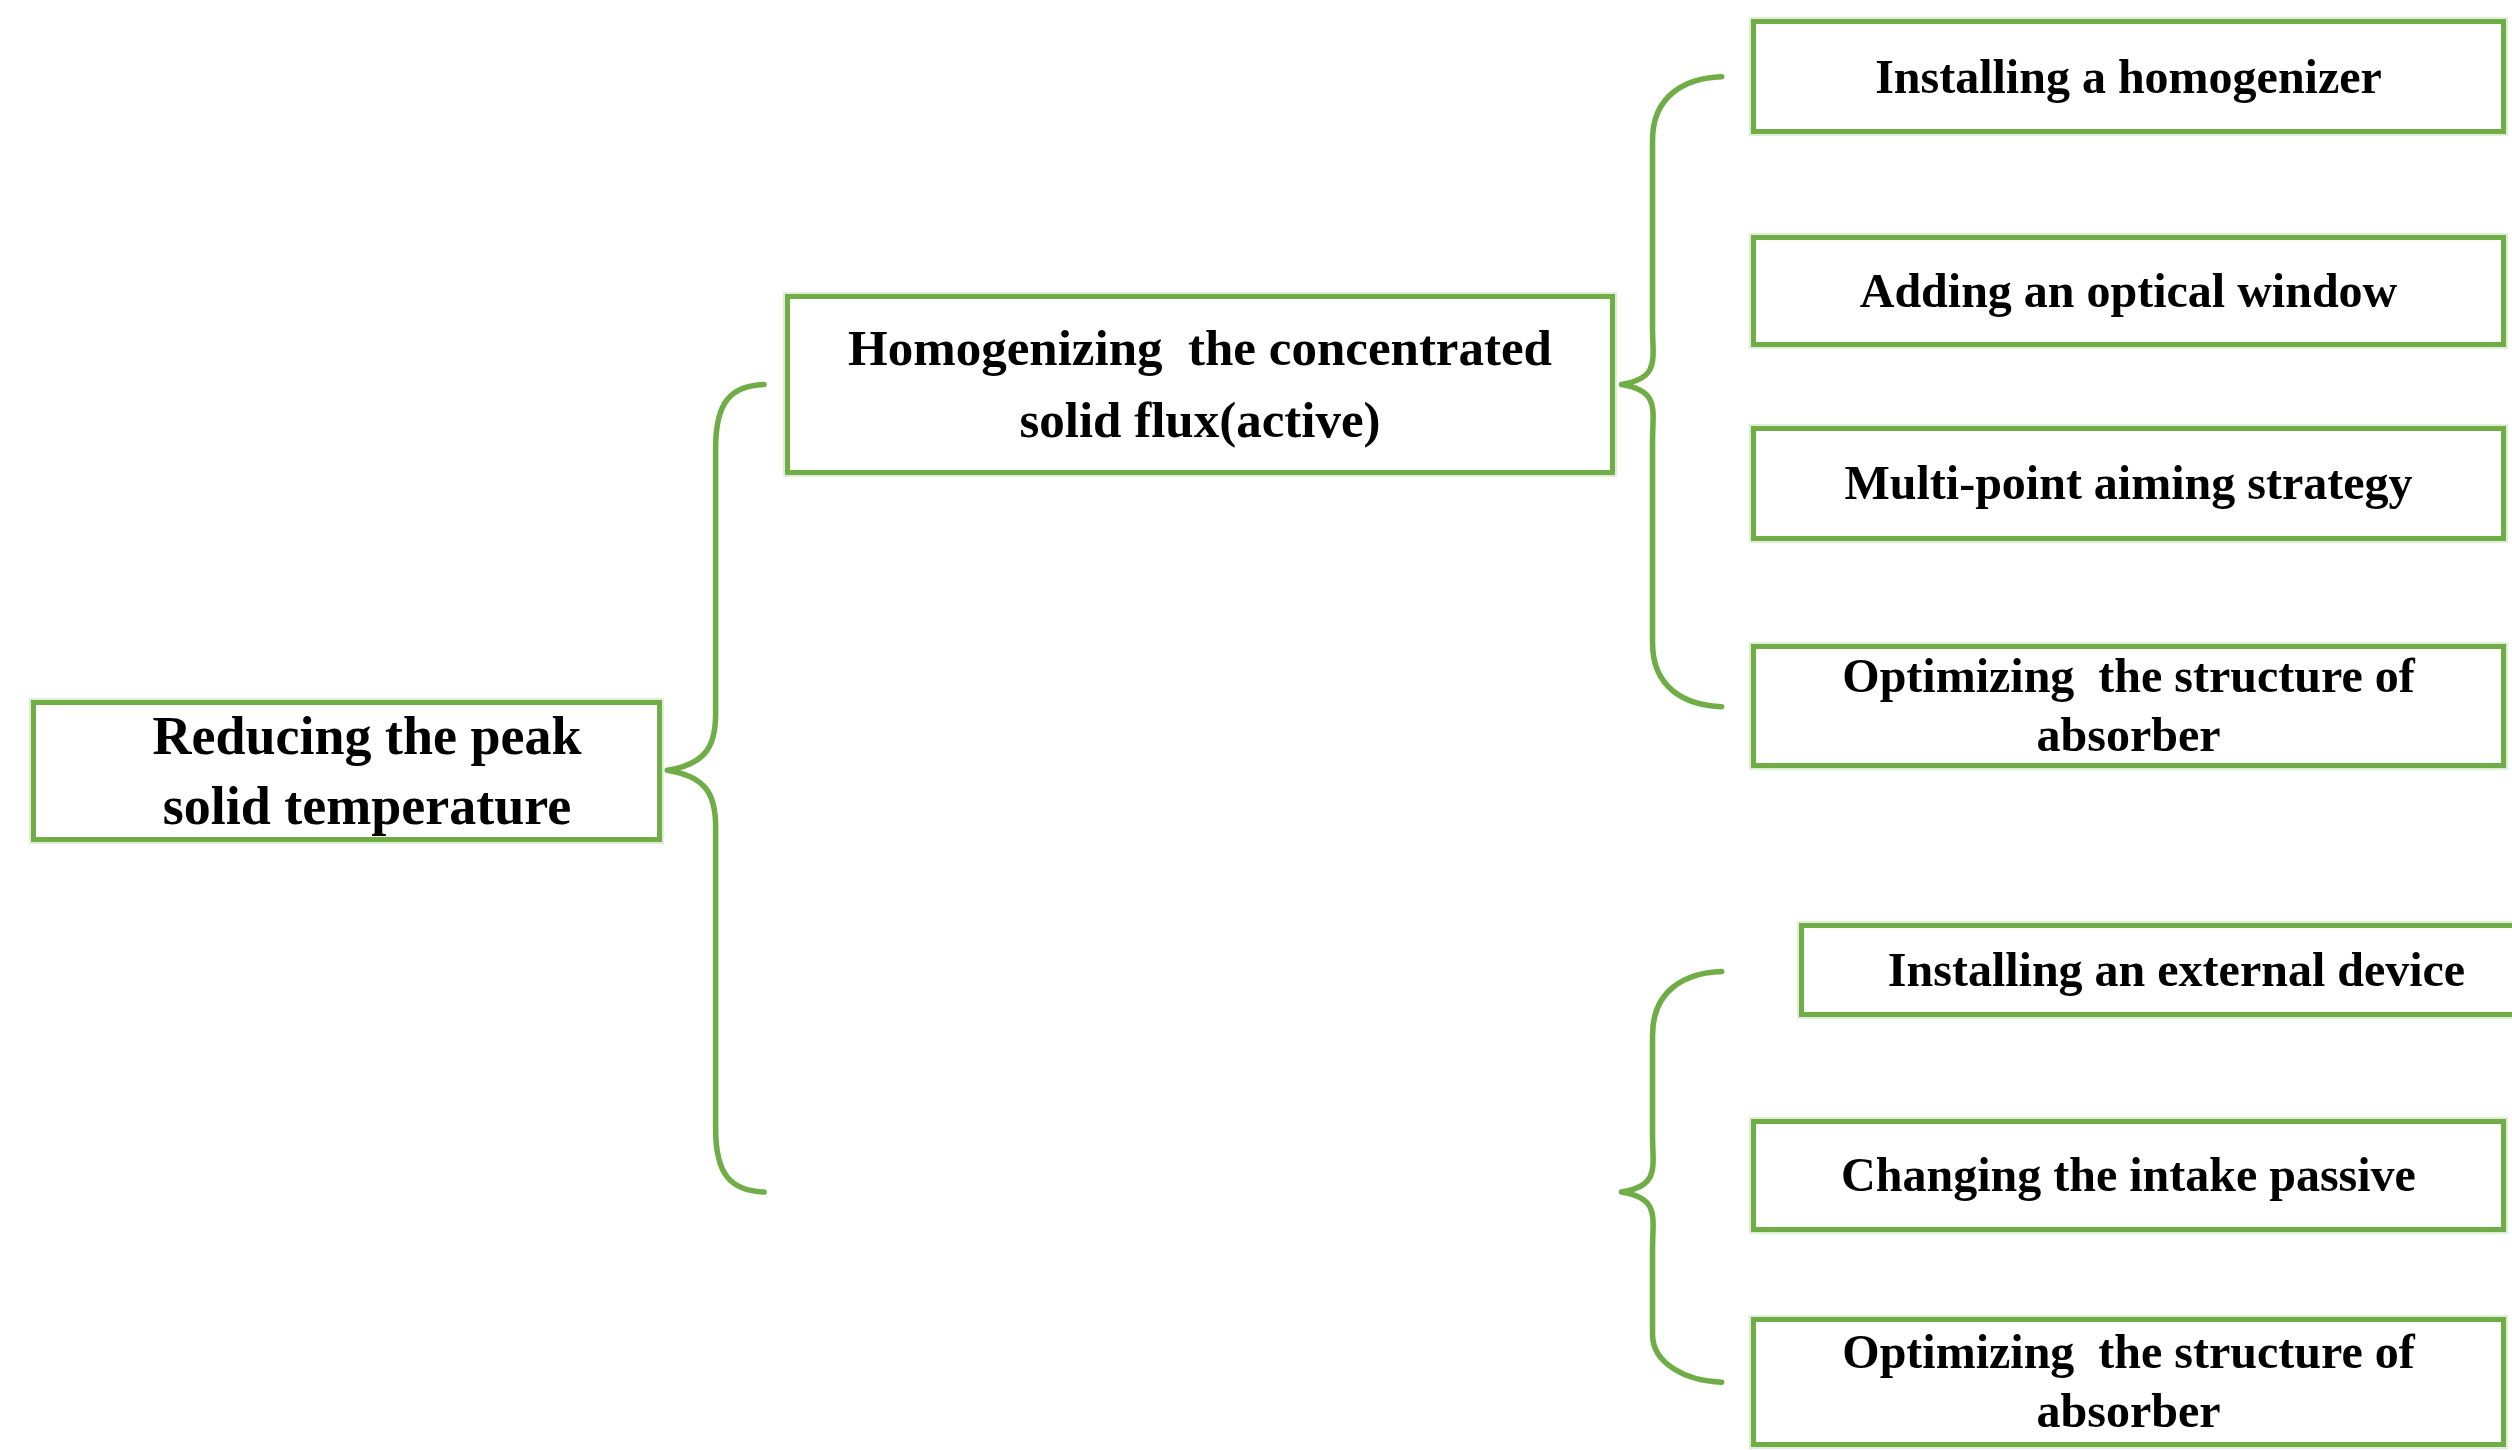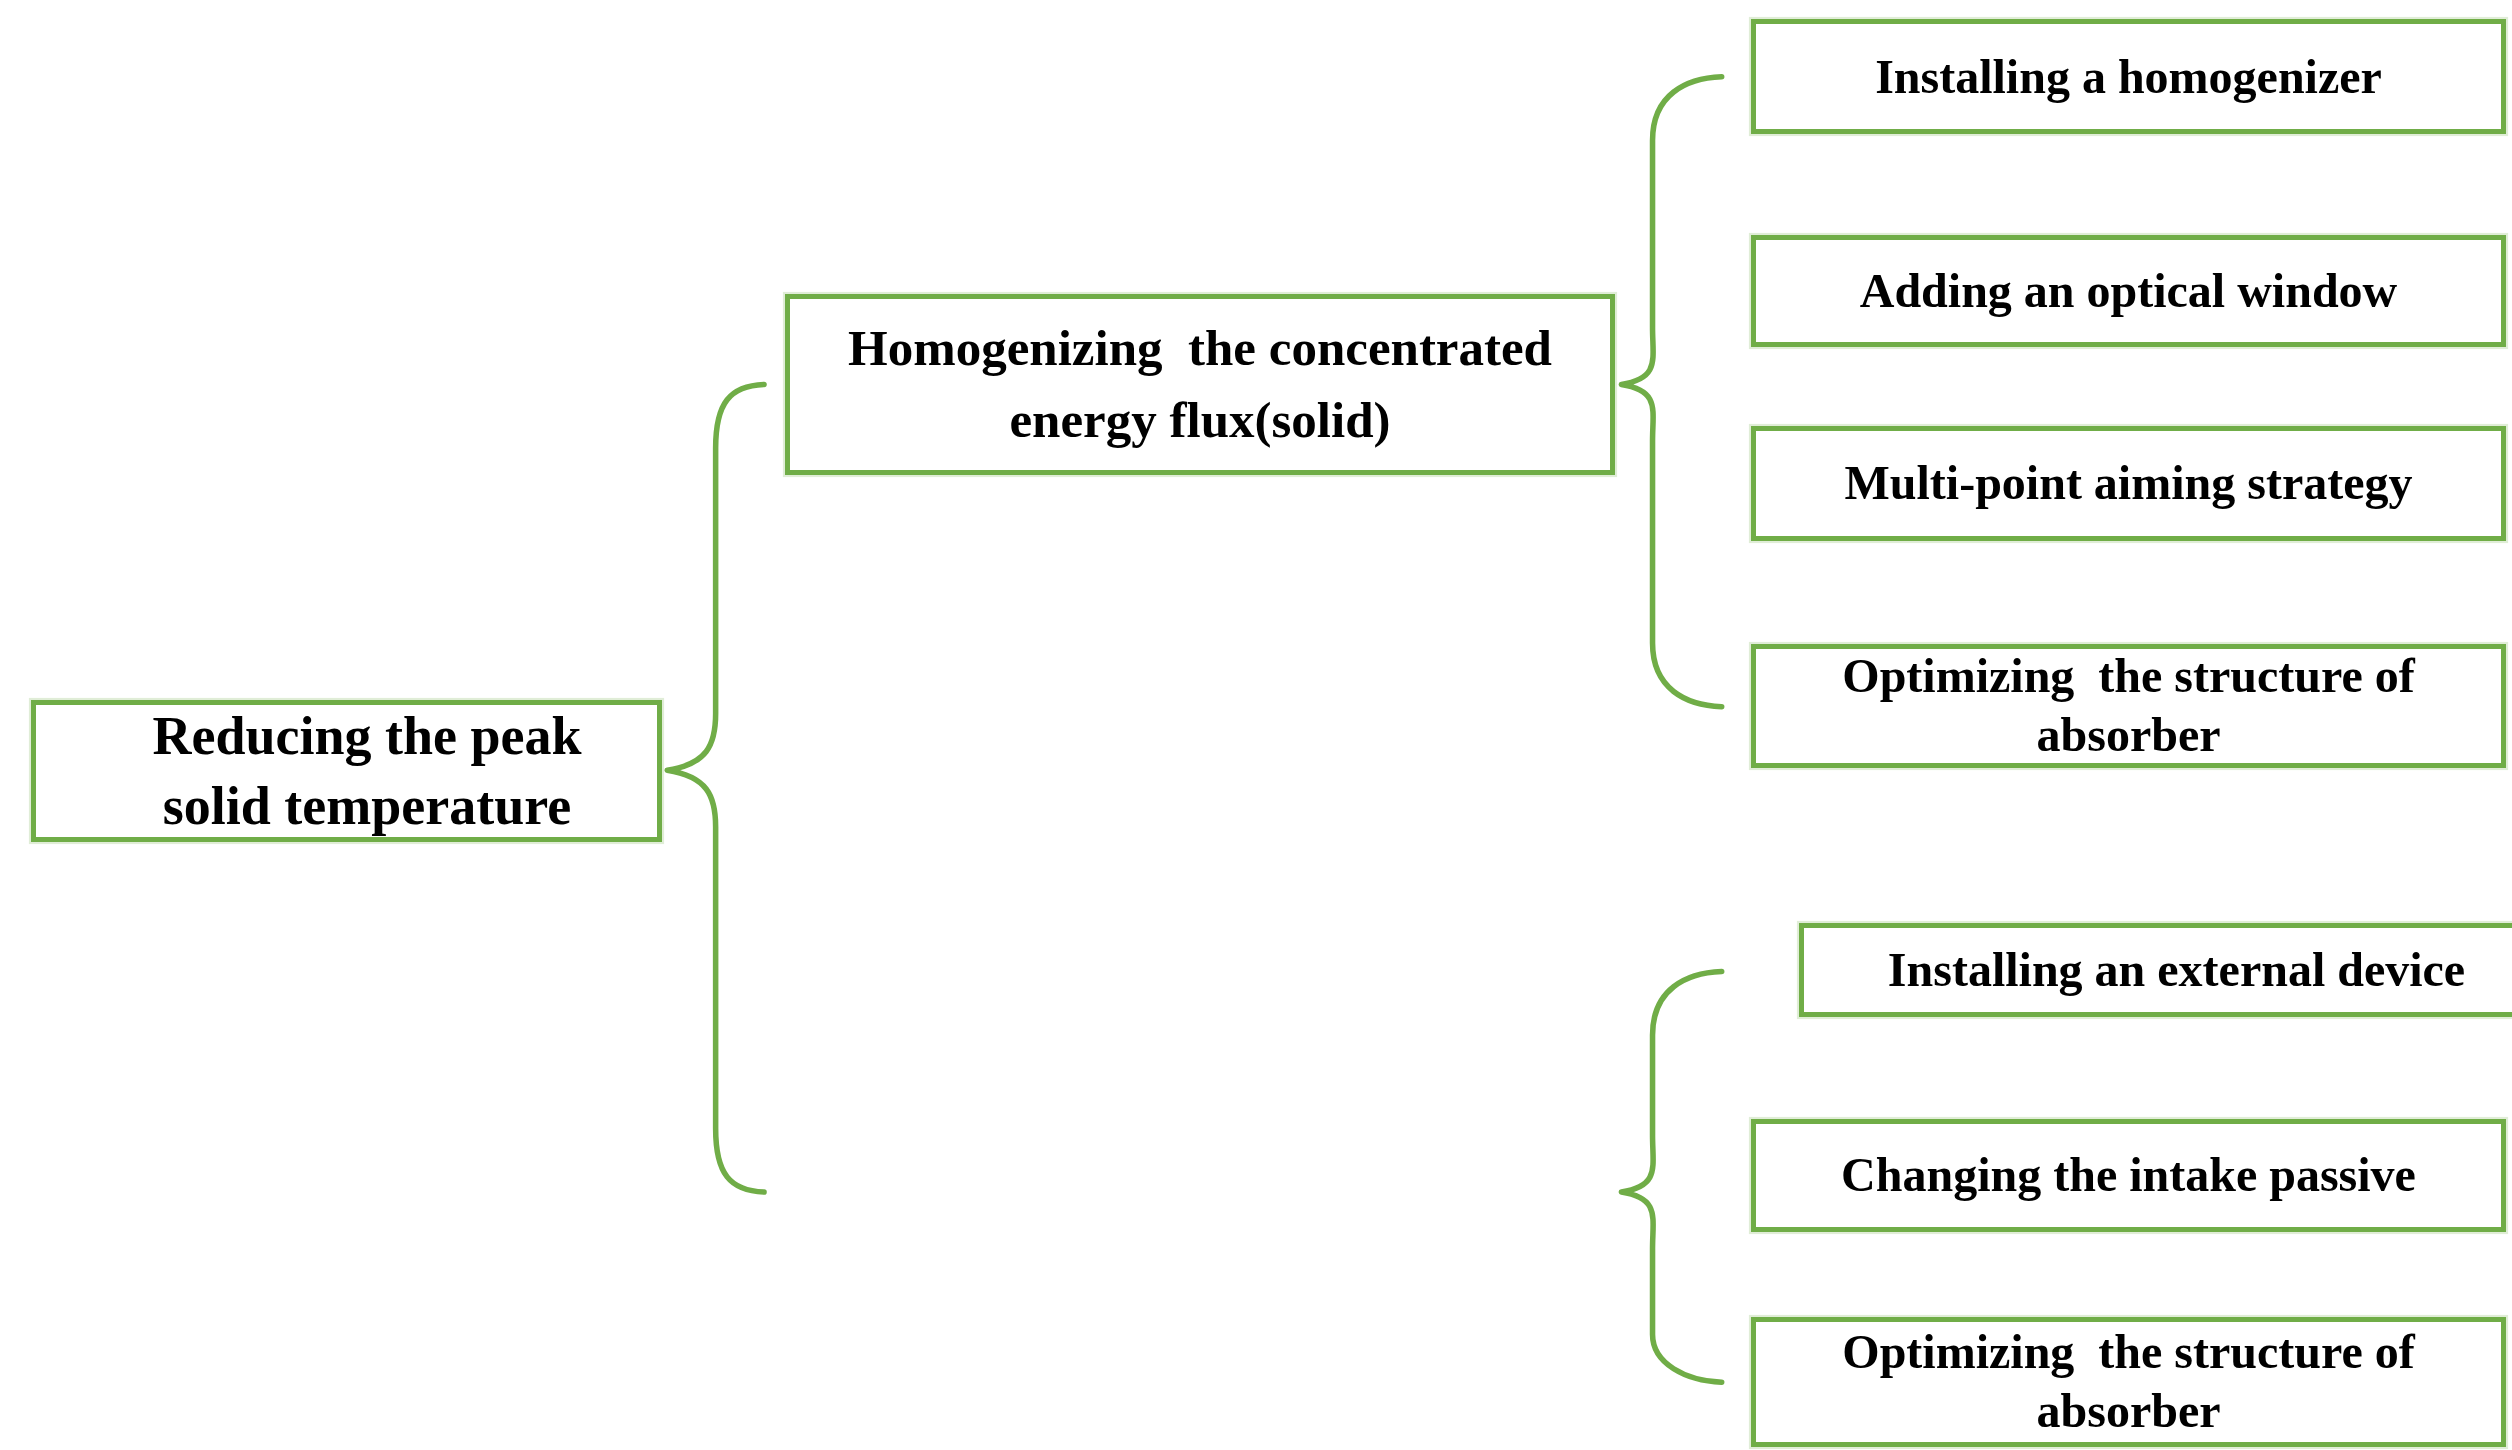--- a/index.html
+++ b/index.html
@@ -96,21 +96,21 @@
              C 2390 1688, 2401 1715, 2345 1724
              C 2401 1733, 2390 1760, 2390 1806
              L 2390 1930
              C 2390 1972, 2438 1997, 2490 1999" stroke="#70AD47"></path>
   </svg>
 
   <div class="node root">Reducing the peak
 solid temperature</div>
 
   <div class="node branch branch-0">Homogenizing  the concentrated
-energy flux(solid)</div>
+solid flux(active)</div>
 
   <div class="node leaf leaf-0">Installing a homogenizer</div>
   <div class="node leaf leaf-1">Adding an optical window</div>
   <div class="node leaf leaf-2">Multi-point aiming strategy</div>
   <div class="node leaf leaf-3">Optimizing  the structure of
 absorber</div>
 
   <div class="node leaf leaf-4">Installing an external device</div>
   <div class="node leaf leaf-5">Changing the intake passive</div>
   <div class="node leaf leaf-6">Optimizing  the structure of

